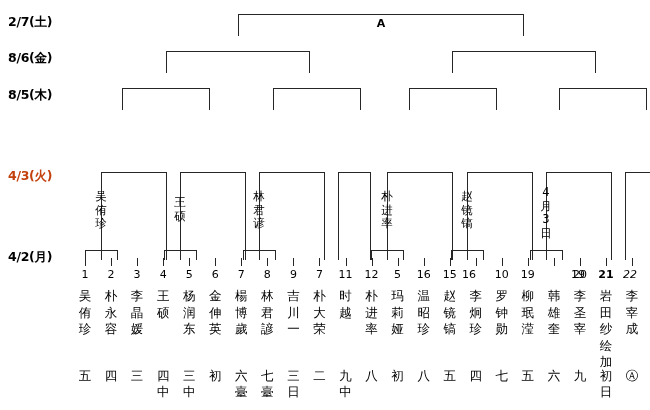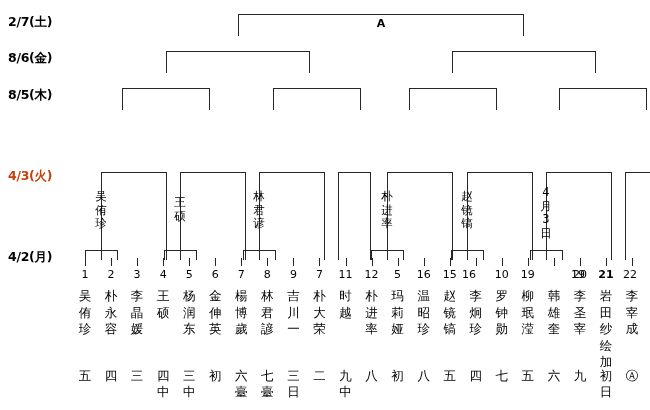--- a/index.html
+++ b/index.html
@@ -318,19 +318,19 @@
       <div class="seedtick" style="left: 606px; top: 258px; height: 8px;"></div>
       <div class="seednum" style="left: 594px; top: 268px; font-weight: bold;">21</div>
       <div class="player" style="left: 595px; top: 288px;">岩
 田
 纱
 绘
 加</div>
       <div class="rank" style="left: 595px; top: 368px;">初
 日</div>
       <div class="seedtick" style="left: 632.05px; top: 258px; height: 8px;"></div>
-      <div class="seednum" style="left: 618px; top: 268px;">22</div>
+      <div class="seednum" style="left: 618px; top: 268px; font-style: italic;">22</div>
       <div class="player" style="left: 621.05px; top: 288px;">李
 宰
 成</div>
       <div class="rank" style="left: 621.05px; top: 368px;">Ⓐ</div>
     </div>
 </div>
 
 </body></html>

